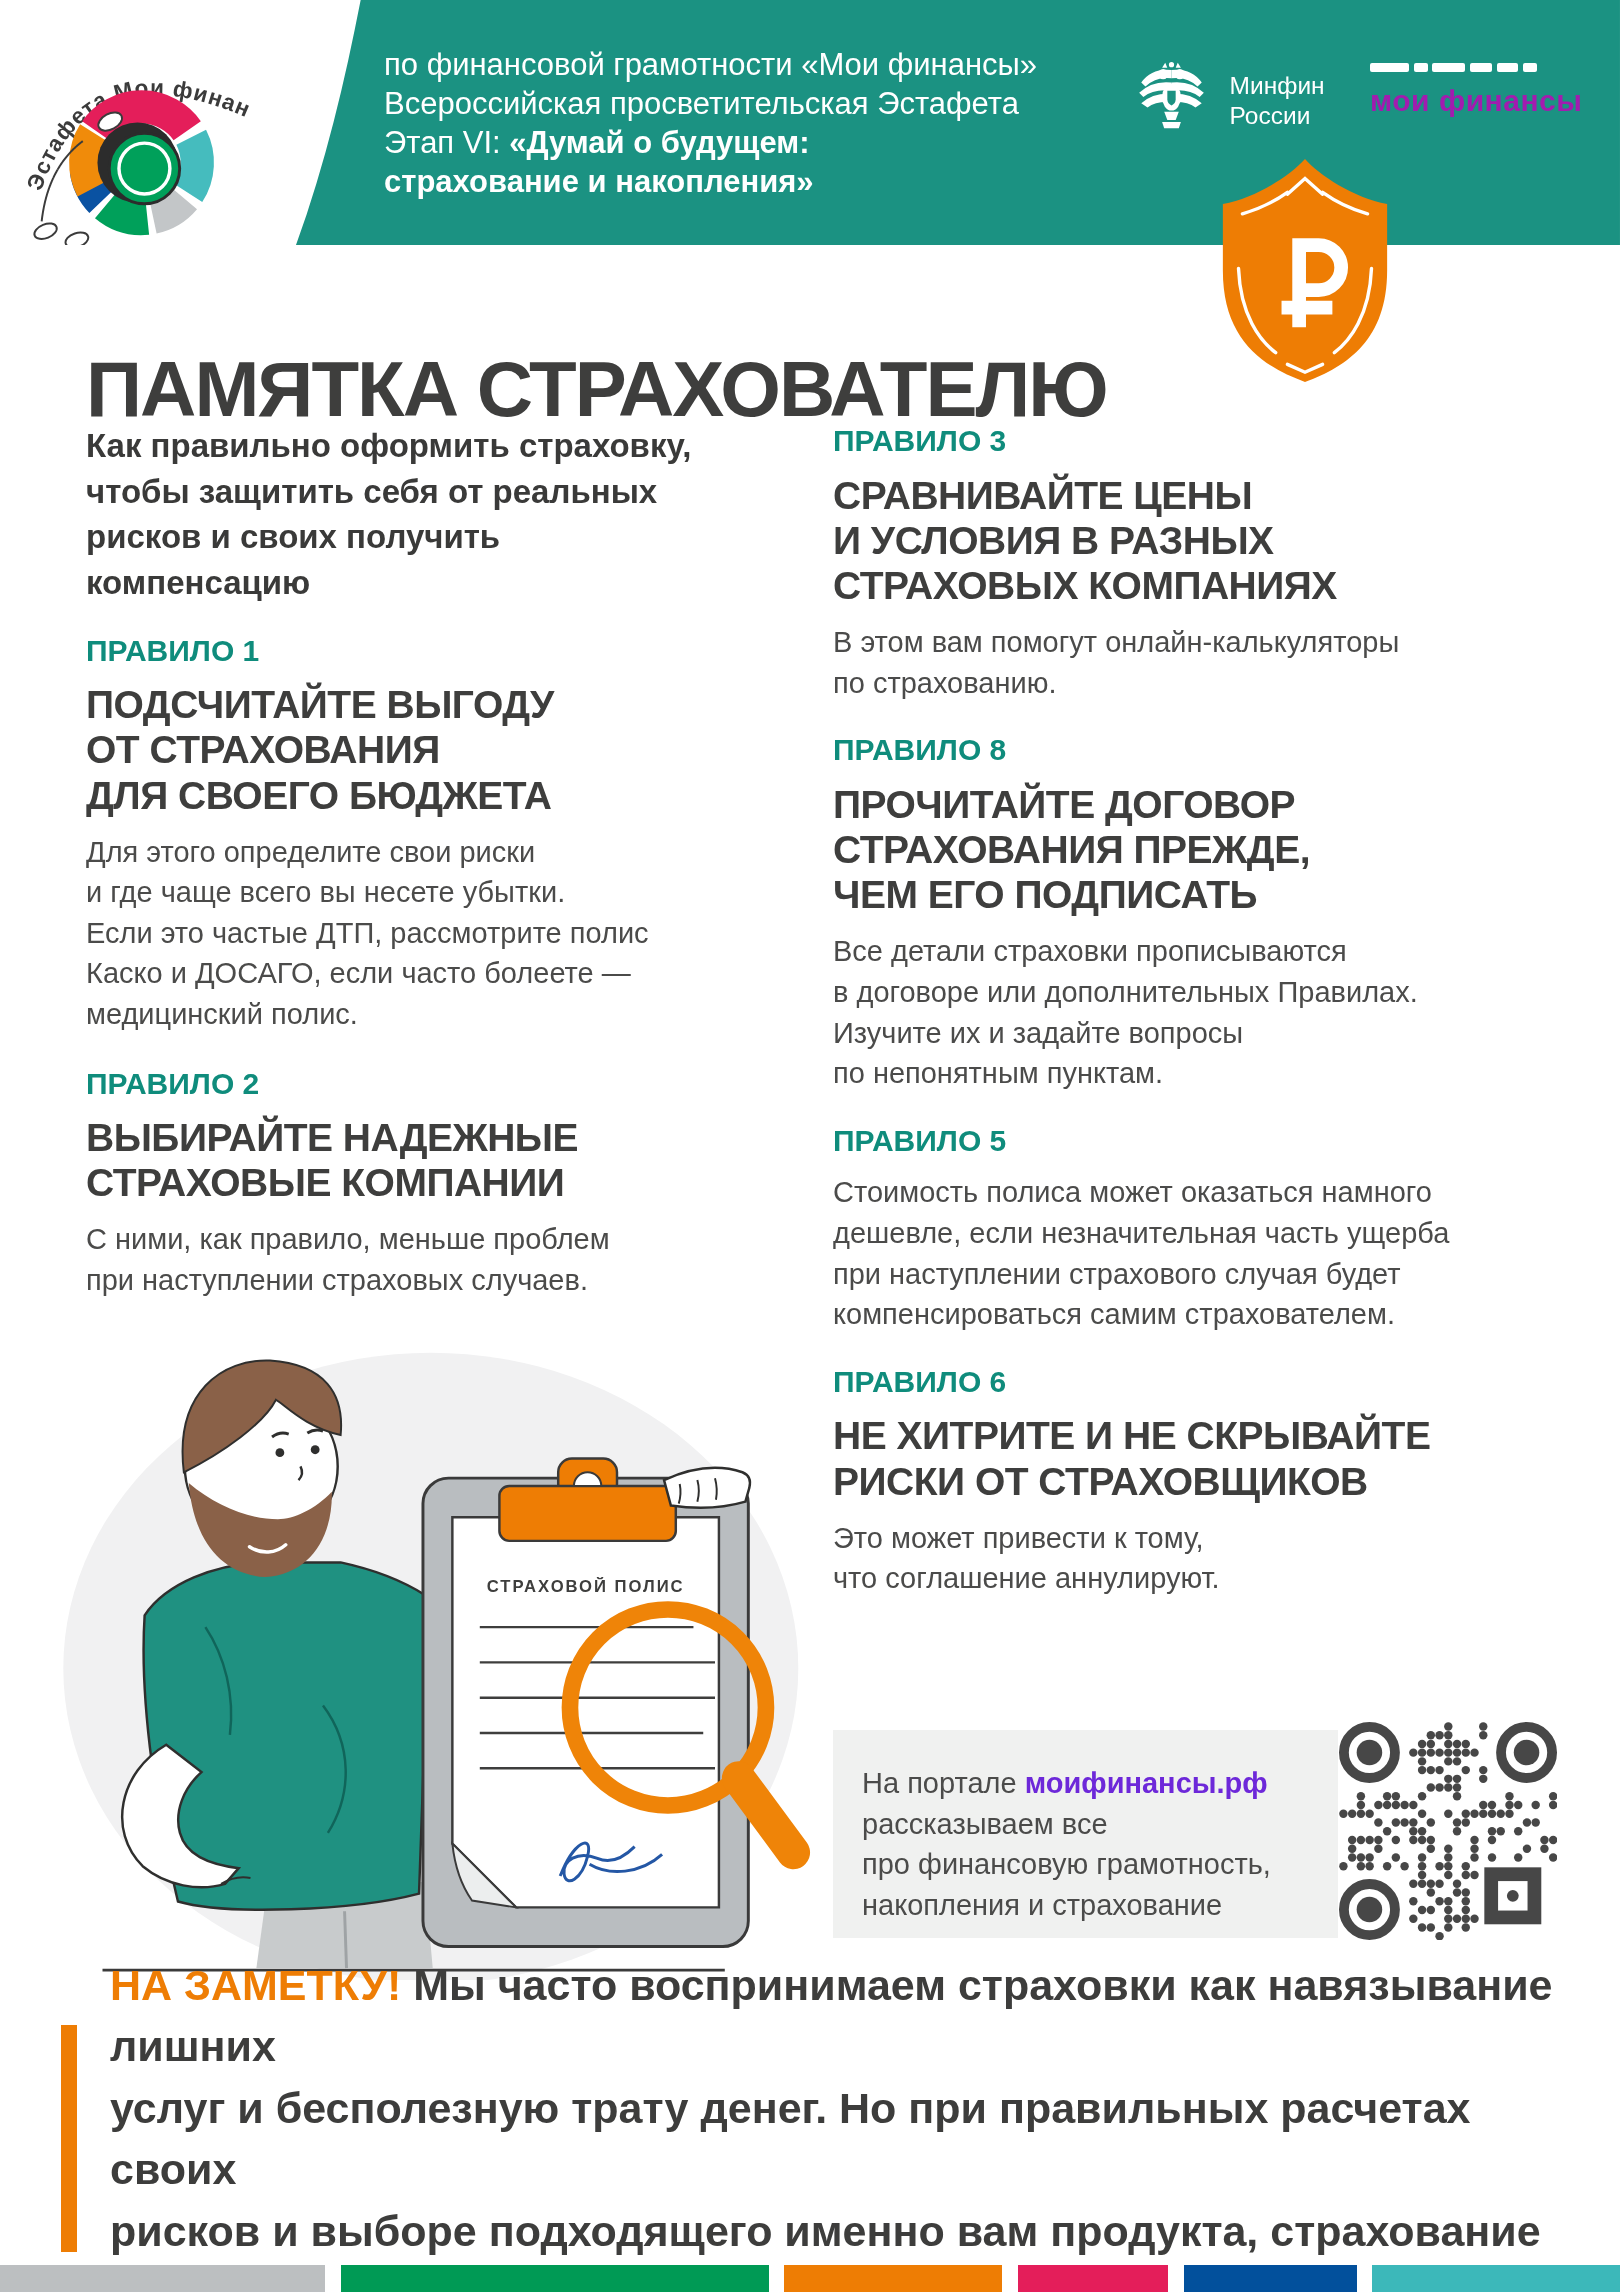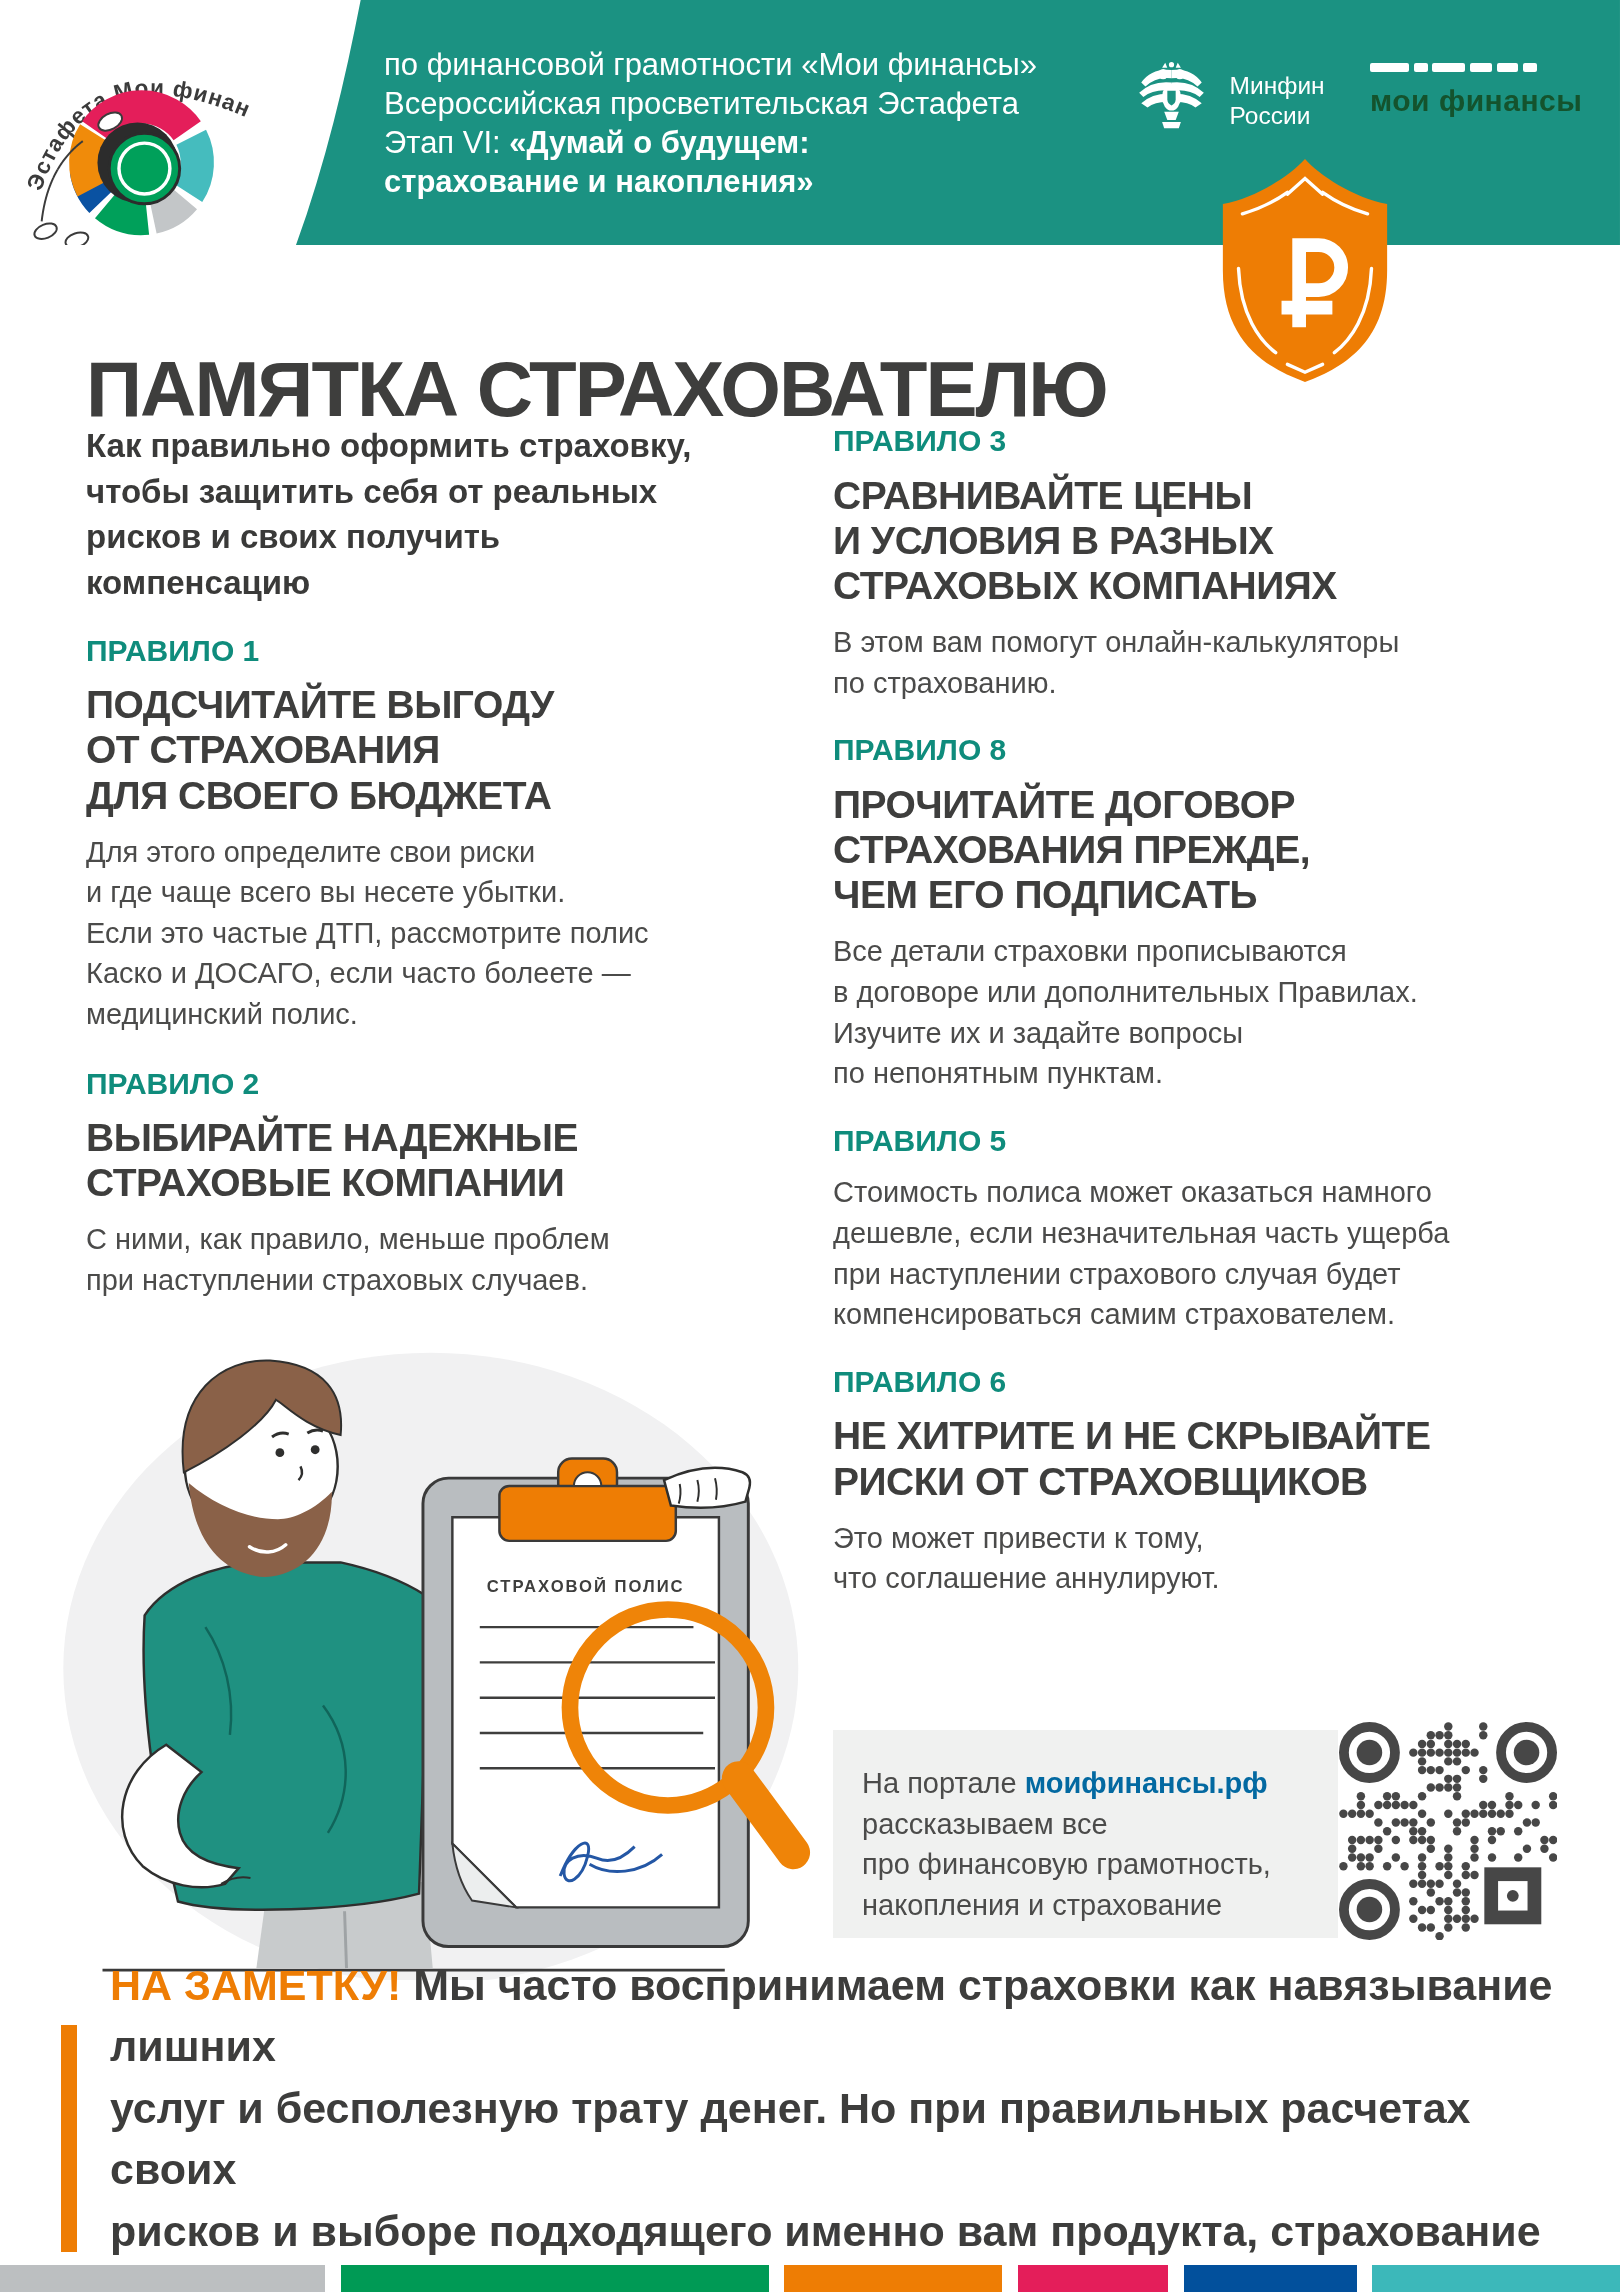--- a/index.html
+++ b/index.html
@@ -7,39 +7,39 @@
         font-family:"Liberation Sans","DejaVu Sans",sans-serif;color:#3e3e3d;}
   
   .header{position:absolute;left:0;top:0;width:1620px;height:245px;}
   .header-text{position:absolute;left:384px;top:45px;color:#fff;font-size:31px;line-height:39px;}
   .header-text .bold{font-weight:bold;}
   .minfin{position:absolute;left:1135px;top:57px;display:flex;align-items:flex-start;justify-content:center;}
   .minfin-label{color:#fff;font-size:24.5px;line-height:30px;margin-left:21.6px;margin-top:13.7px;}
   .myfin{position:absolute;left:1370px;top:63px;width:176px;}
   .myfin-dashes{display:flex;gap:4.9px;height:8.8px;}
   .myfin-dashes span{background:#fff;border-radius:2px;height:8.8px;display:block;}
-  .myfin-word{color:#14532d;font-weight:bold;font-size:30px;letter-spacing:0.5px;margin-top:11.8px;white-space:nowrap;}
+  .myfin-word{color:#a21caf;font-weight:bold;font-size:30px;letter-spacing:0.5px;margin-top:11.8px;white-space:nowrap;}
   .shield{position:absolute;left:1217px;top:153px;}
   
   .main-title{position:absolute;left:86px;top:292px;font-size:78px;font-weight:bold;
               letter-spacing:-2px;color:#3e3e3d;white-space:nowrap;}
   
   .col{position:absolute;top:423px;}
   .col-left{left:86px;width:725px;}
   .col-right{left:833px;width:735px;}
   .intro{font-size:33px;font-weight:bold;color:#3a3a39;line-height:1.38;white-space:pre-line;margin:0 0 27.4px 0;}
   .rule-label{color:#0f8c7c;font-size:30px;font-weight:bold;line-height:1.2;margin:0 0 13.7px 0;}
   .rule-heading{font-size:39px;font-weight:bold;color:#3e3e3d;line-height:1.16;letter-spacing:-0.5px;
                 white-space:pre-line;margin:0 0 13.7px 0;}
   .rule-body{font-size:29px;color:#4b4b4a;line-height:1.4;white-space:pre-line;margin:0 0 29px 0;}
   .rule-1 .rule-body{margin-bottom:31px;}
   
   .portal-note{position:absolute;left:833px;top:1730px;width:505px;height:208px;background:#f0f1f0;
                box-sizing:border-box;padding:33px 23.5px 0 29px;font-size:29px;line-height:1.4;color:#4b4b4a;}
-  .portal-note .link{color:#0369a1;font-weight:bold;}
+  .portal-note .link{color:#6d28d9;font-weight:bold;}
   .portal-rest{white-space:pre-line;}
   .qr{position:absolute;left:1339px;top:1722px;}
   
   .footnote-bar{position:absolute;left:61px;top:2025px;width:15.7px;height:227px;background:#ee7d04;}
   .footnote{position:absolute;left:110px;top:1912px;width:1451px;font-size:43px;font-weight:bold;
             line-height:1.43;color:#3d3d3c;white-space:pre-line;}
   .footnote .note-label{color:#ee7d04;}
   
   .stripe{position:absolute;left:0;top:2265px;width:1620px;height:27.4px;display:flex;gap:15.7px;}
   .stripe div{height:27.4px;}

